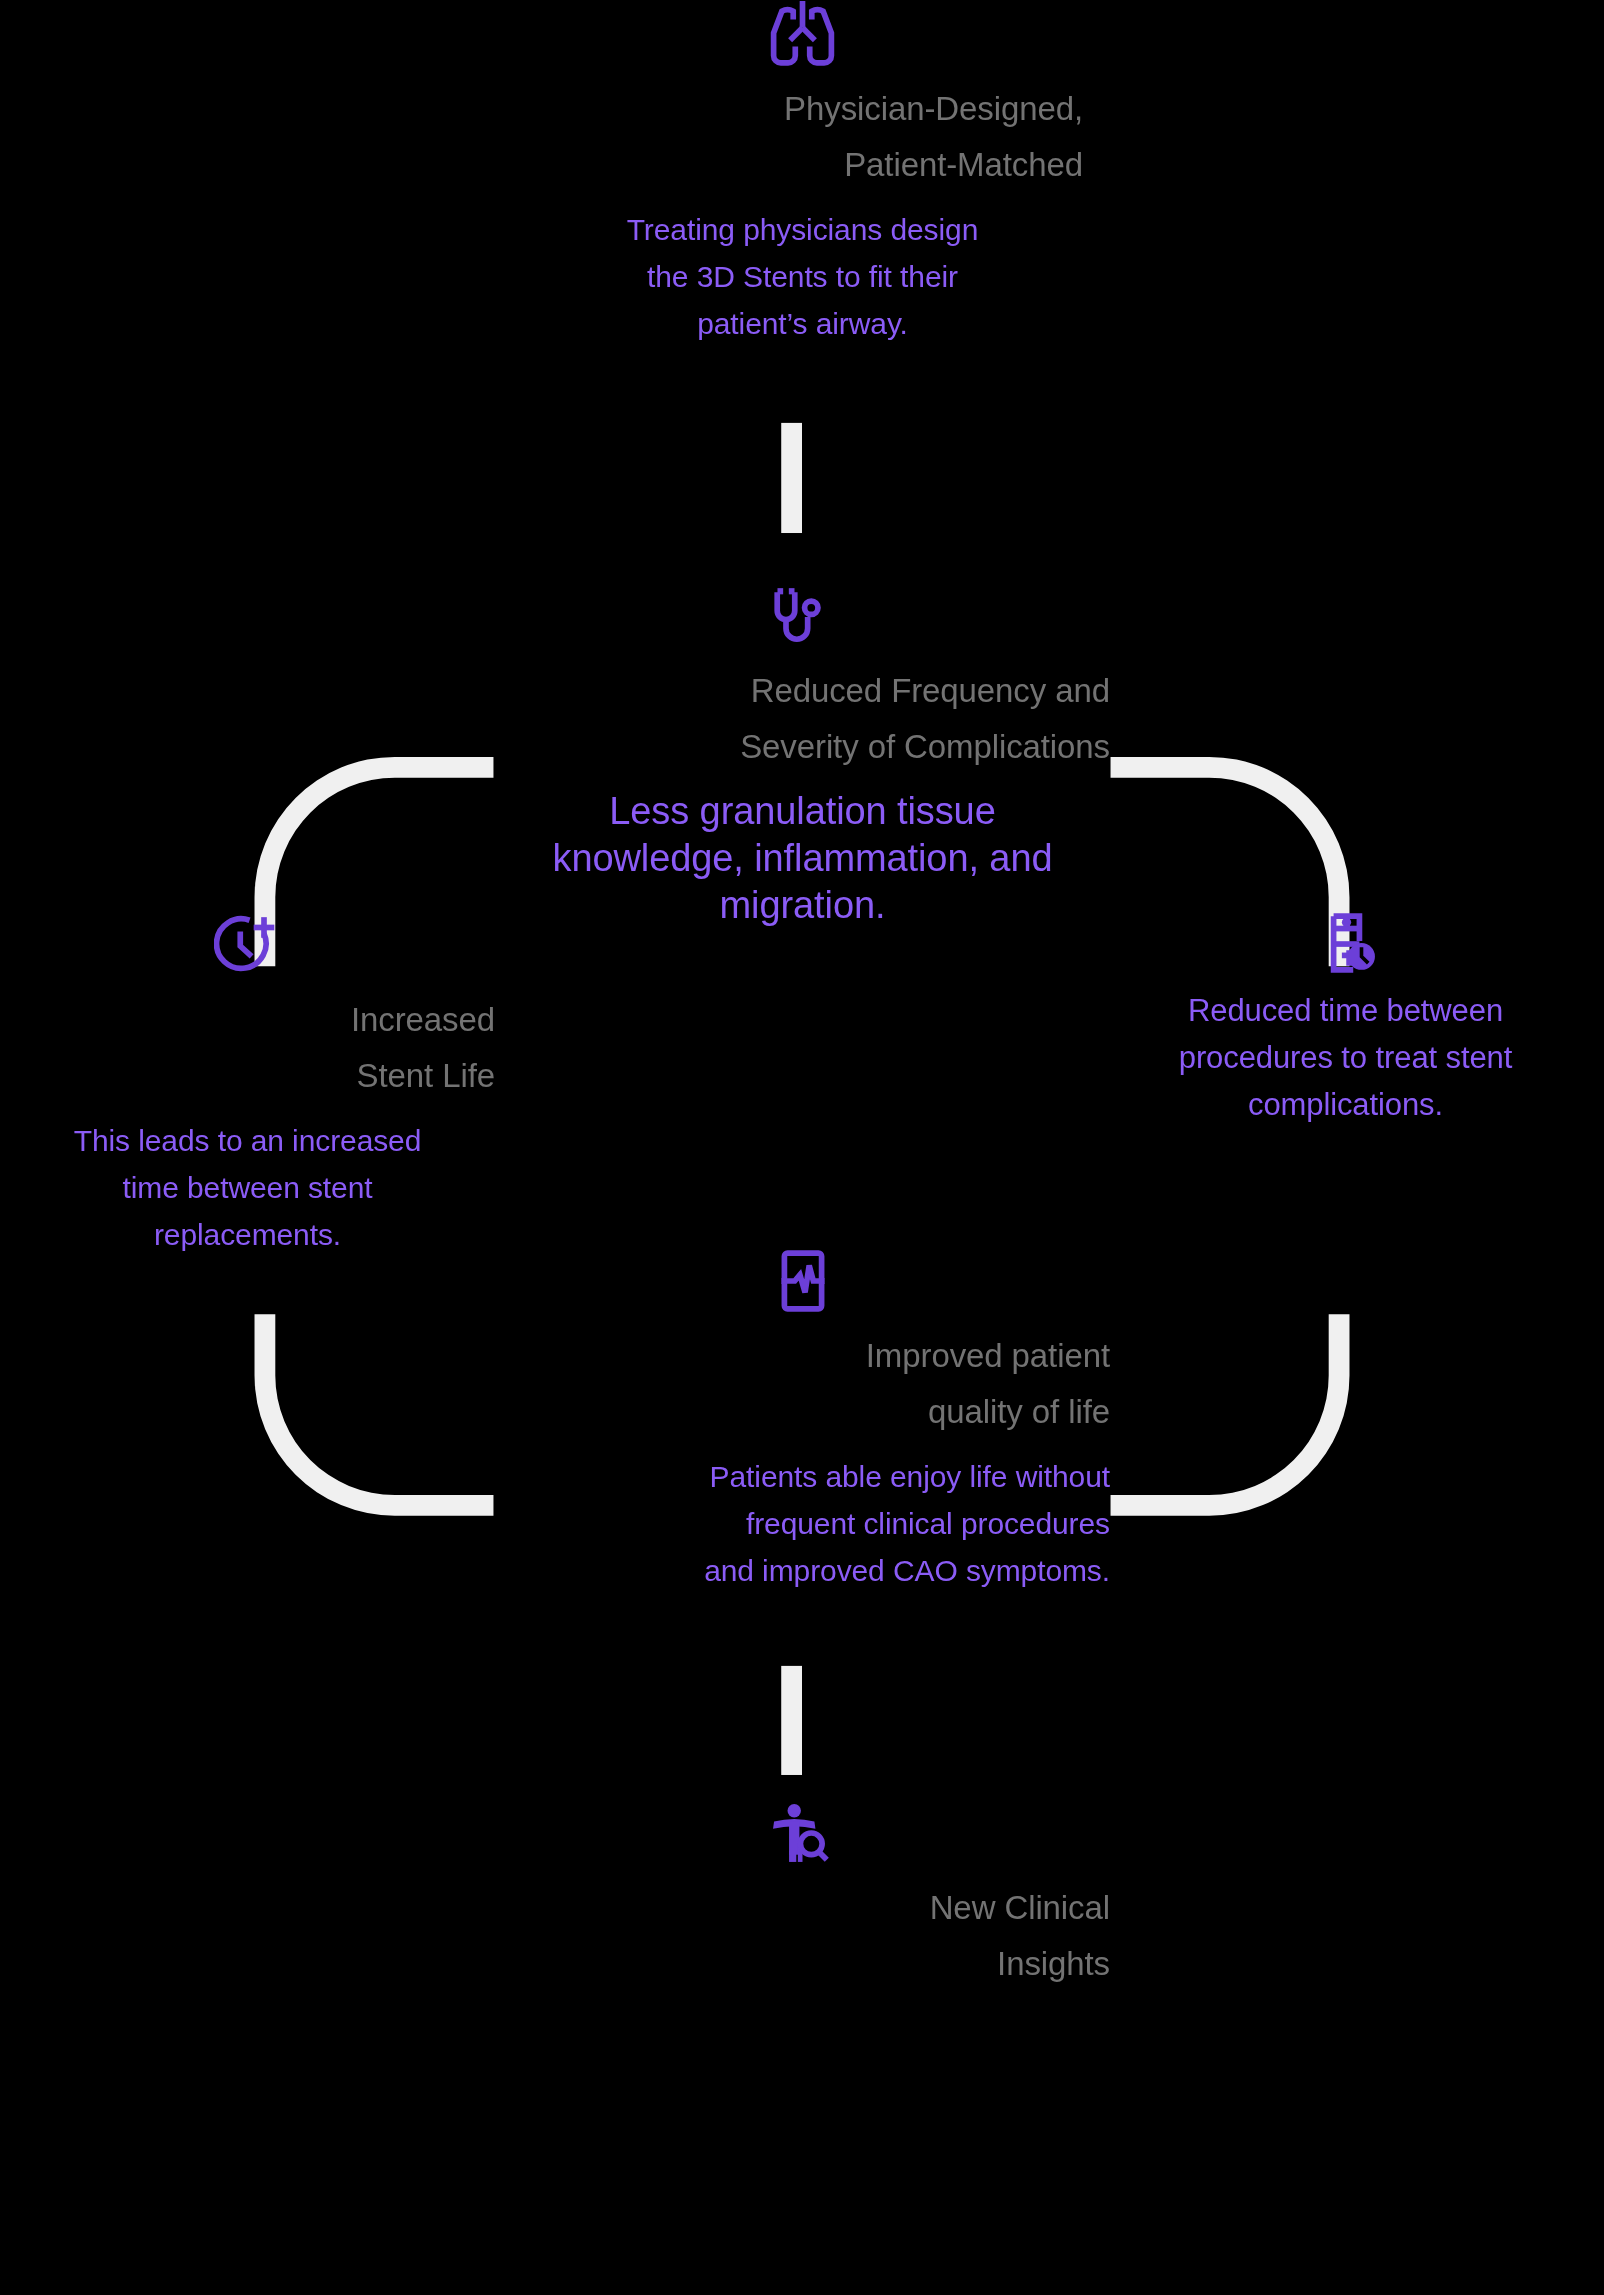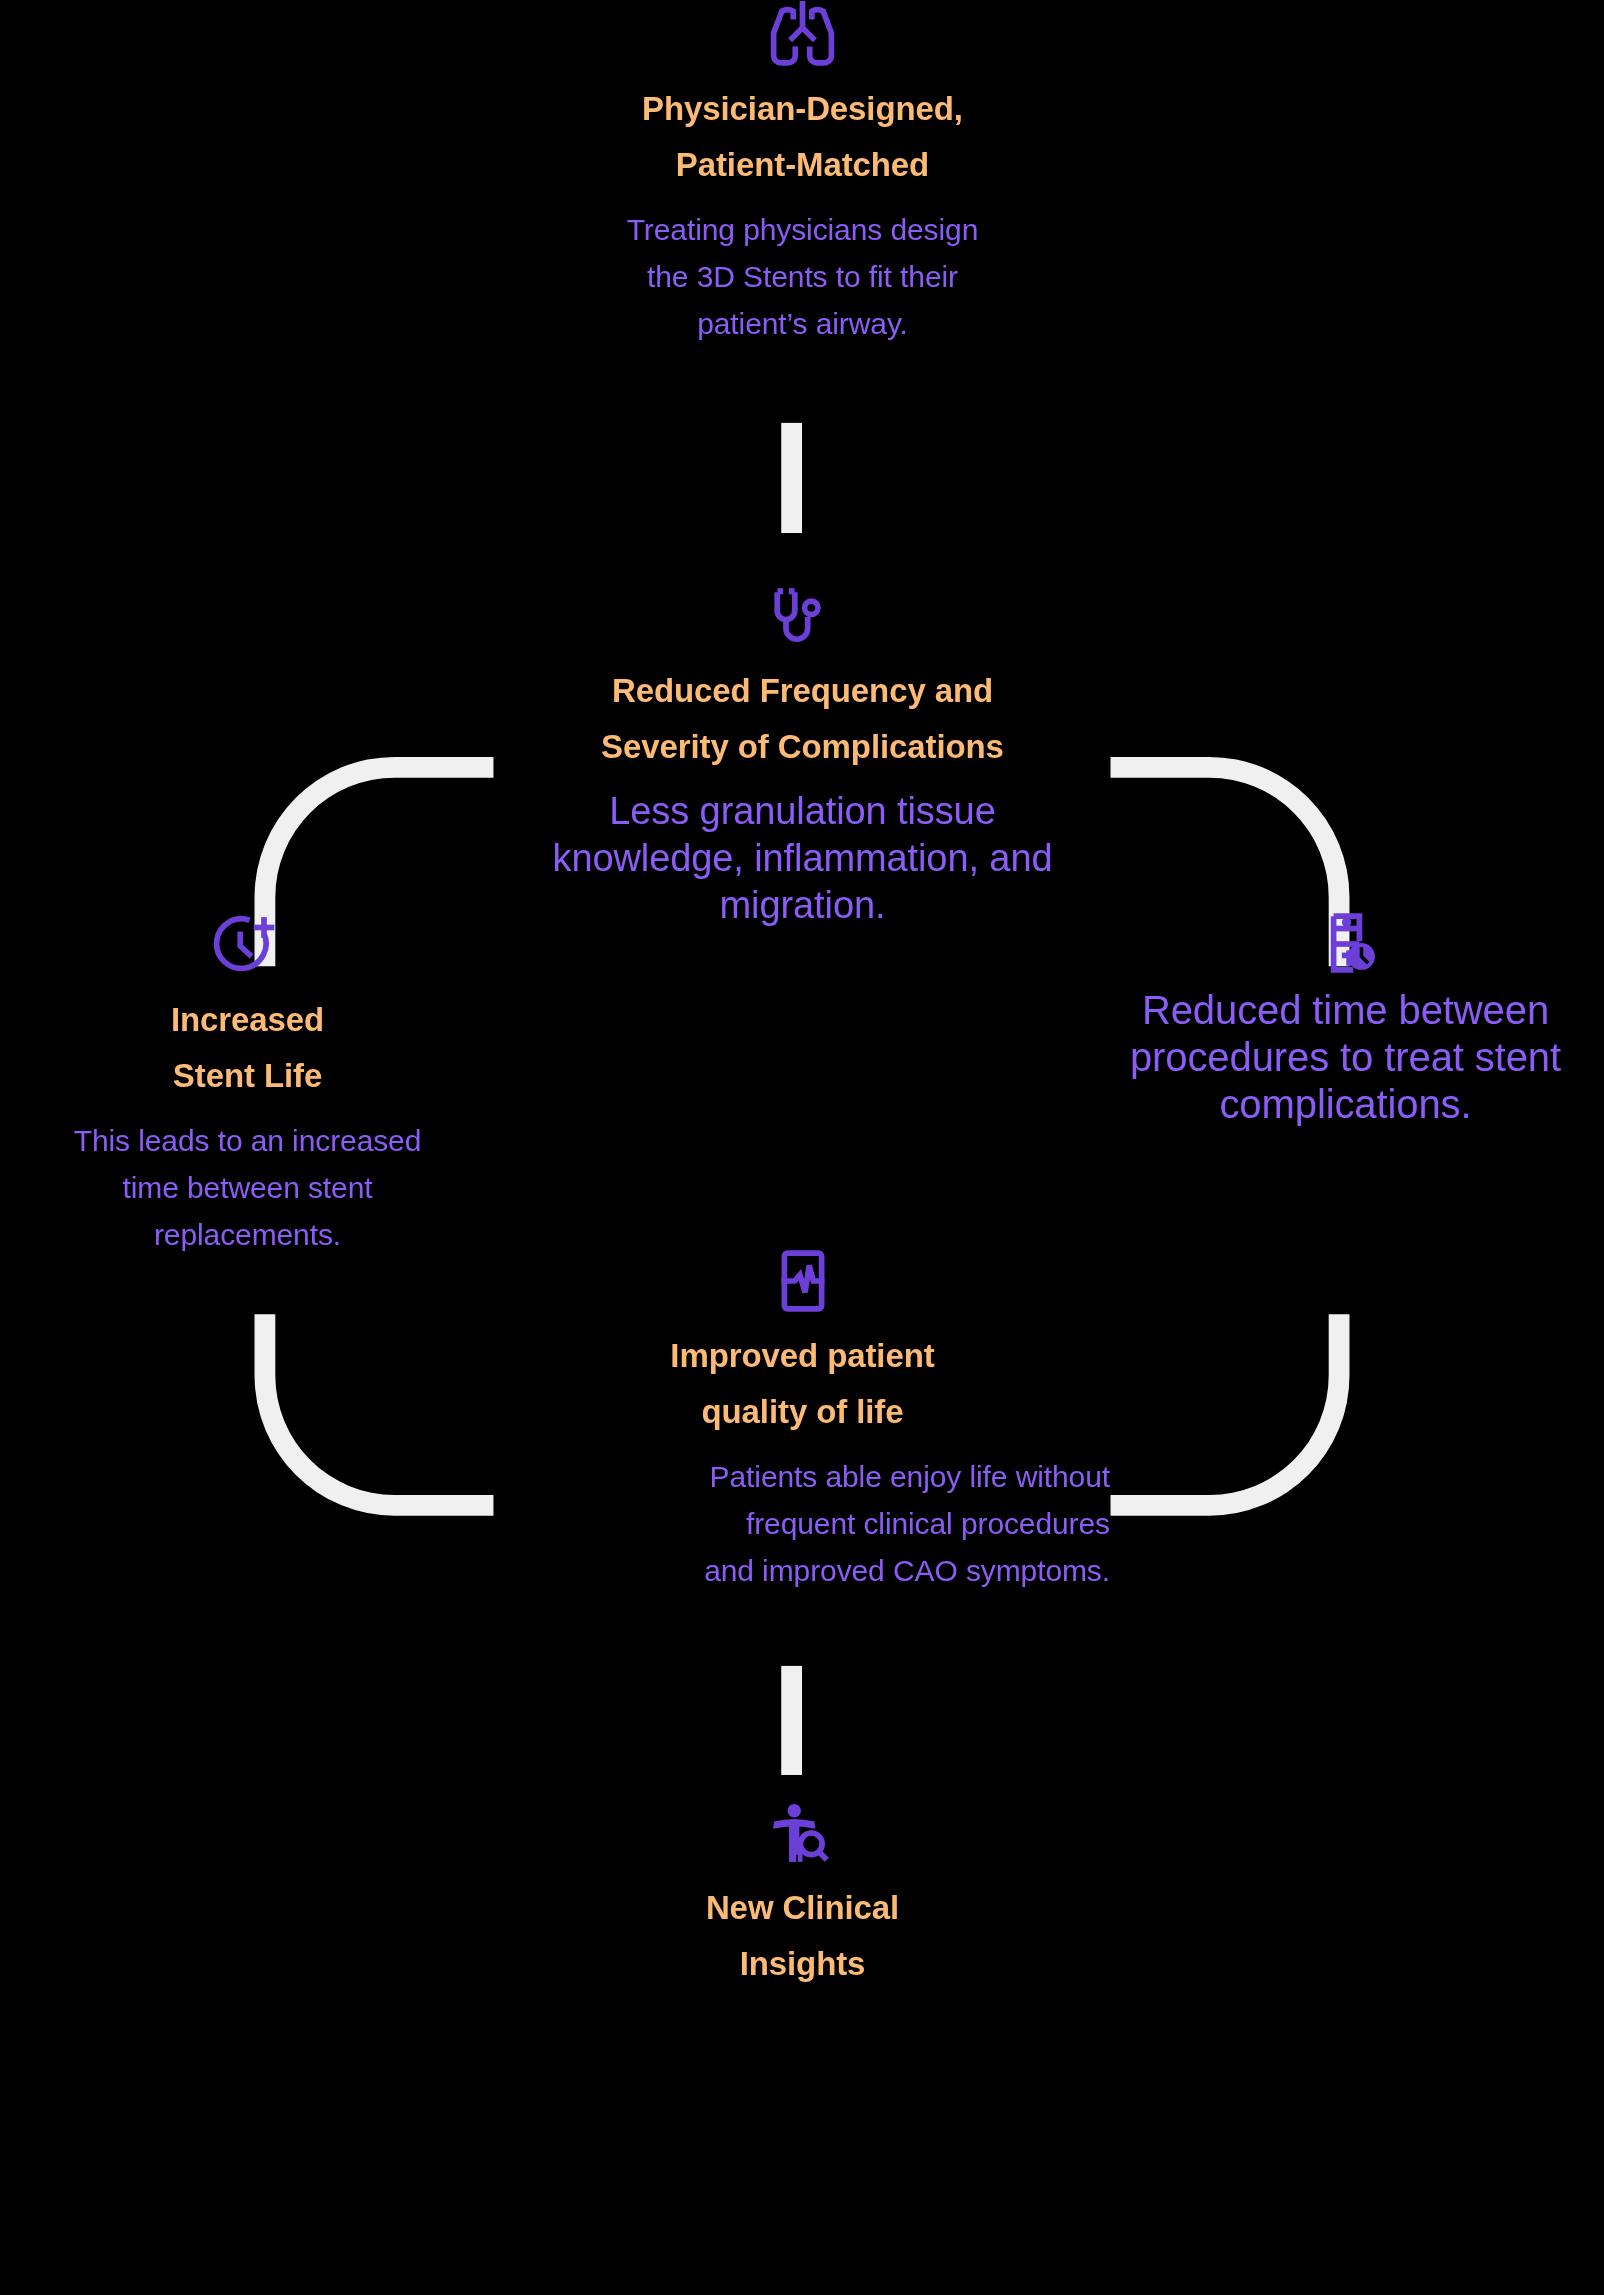--- a/index.html
+++ b/index.html
@@ -41,23 +41,24 @@
 
   .node-icon {
     display: block;
     margin: 0 auto;
     line-height: 0;
   }
 
   .node-title {
     margin: 0;
     padding: 0;
-    color: #fdba74;
-    font-weight: 700;
+    color: #737373;
+    font-weight: 400;
     letter-spacing: -0.1px;
+    text-align: right;
   }
 
   .node-body {
     margin: 0;
     padding: 0;
     color: #8b5cf6;
     font-weight: 400;
     letter-spacing: -0.1px;
   }
 
@@ -118,21 +119,21 @@
     left: 1086px;
     top: 912px;
     width: 519px;
   }
   #node-increased-time .node-title {
     font-size: 33px;
     line-height: 56px;
     padding-top: 15.6px;
   }
   #node-increased-time .node-body {
-    font-size: 40px;
+    font-size: 31px;
     line-height: 47px;
     padding-top: 13px;
   }
 
   
   #node-quality-of-life {
     left: 495px;
     top: 1250px;
     width: 615px;
   }

